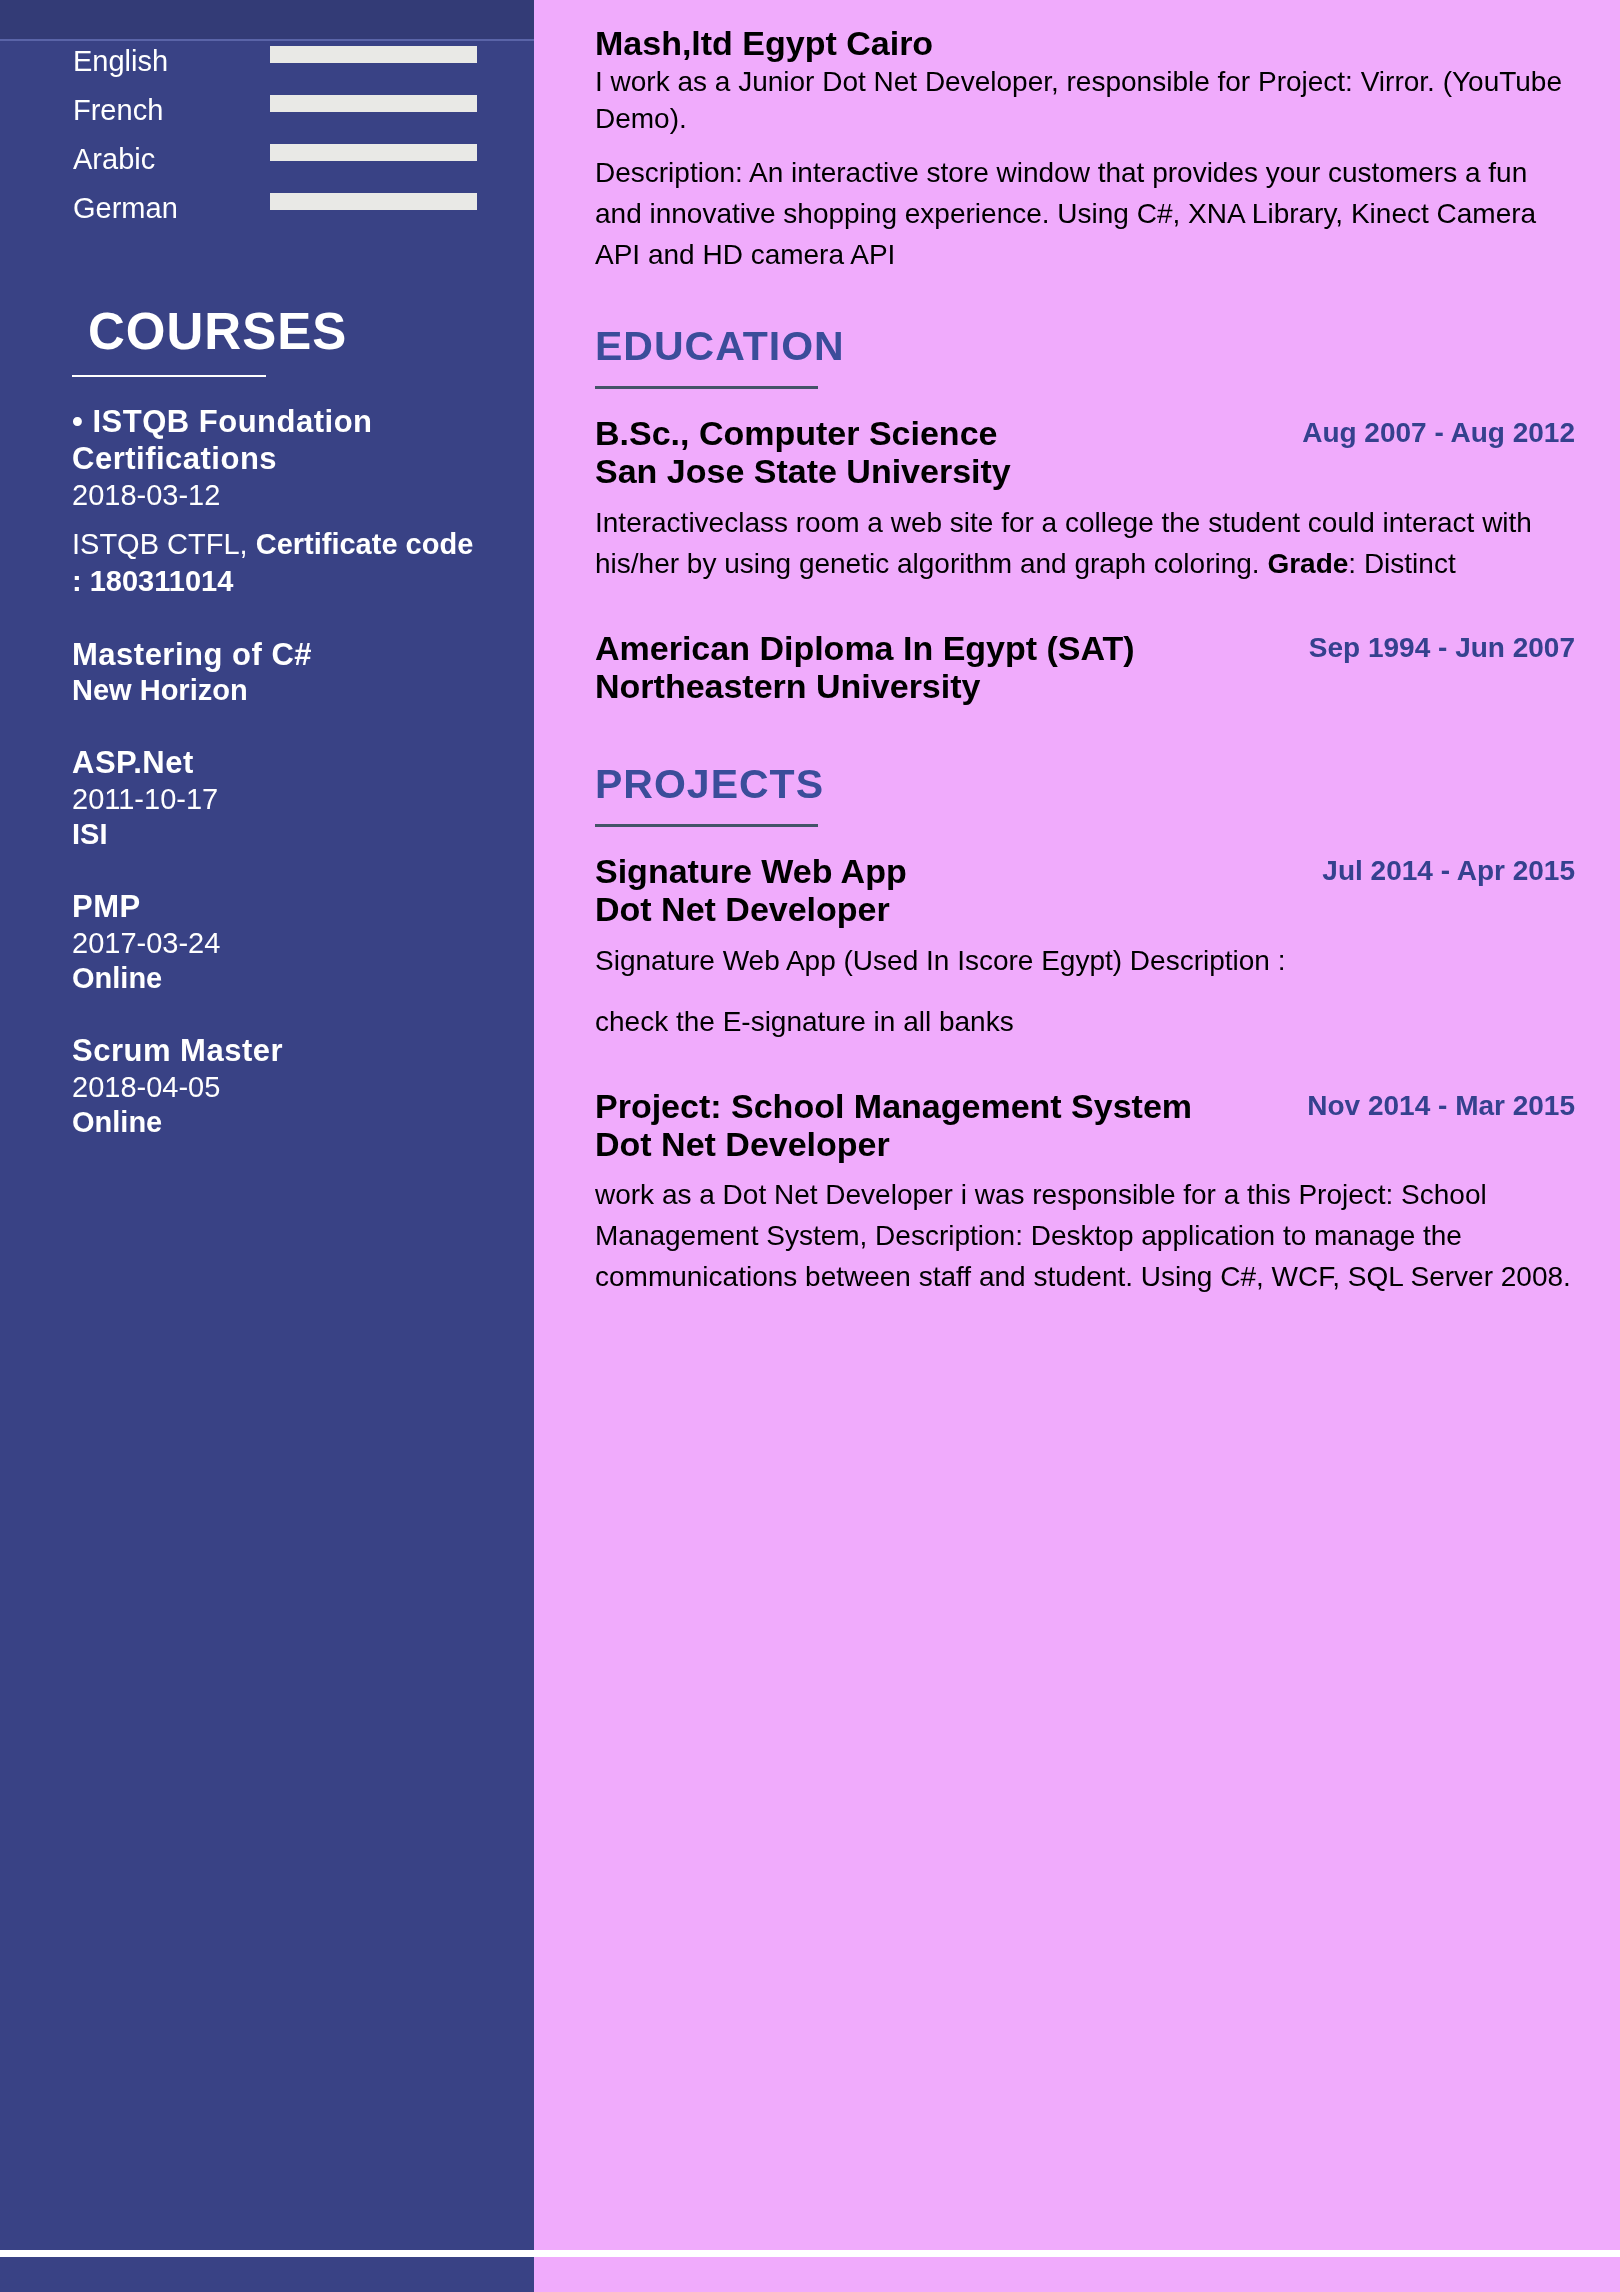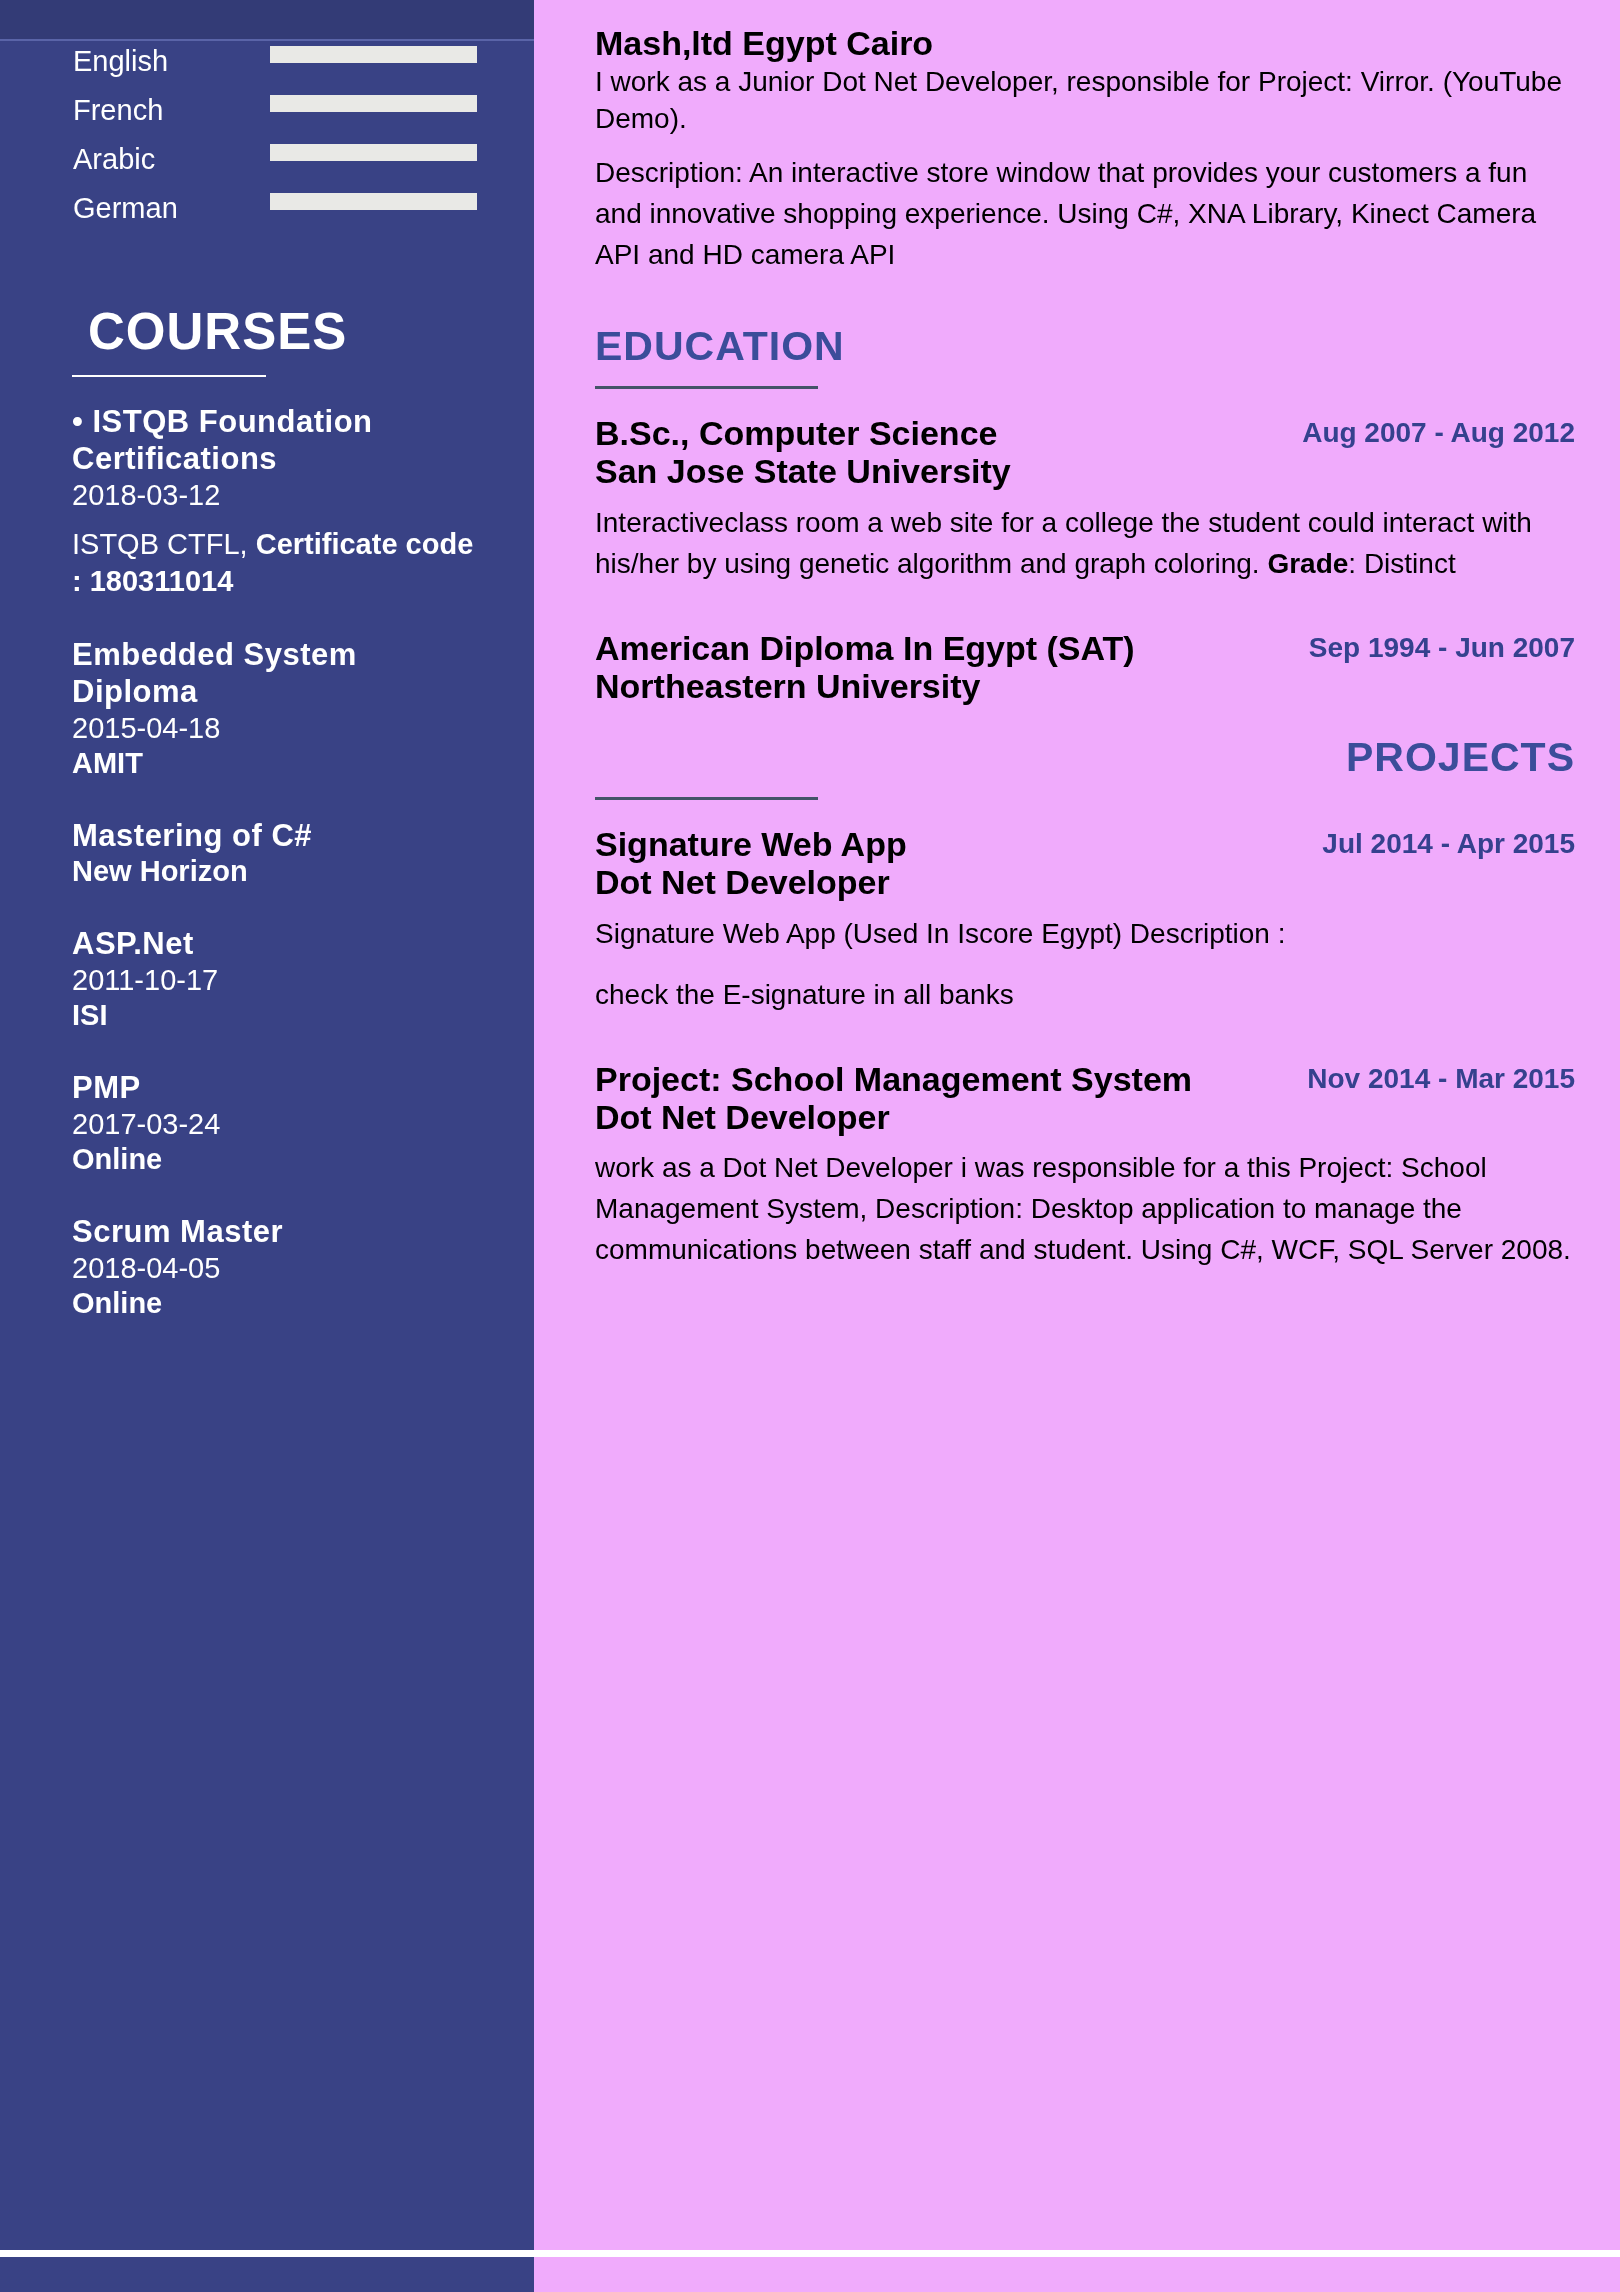--- a/index.html
+++ b/index.html
@@ -28,21 +28,21 @@
   
   .page-break{position:absolute;left:0;top:2250px;width:1620px;height:6.9px;background:#ffffff;z-index:6;}
 
   
   .main{position:absolute;left:595px;top:0;width:980px;}
   .company{font-size:34px;font-weight:700;line-height:39px;margin-top:23.5px;}
   .body-text{font-size:28px;line-height:37px;}
   .para{font-size:28px;line-height:41px;margin-top:15.7px;}
   .section-heading{font-size:41px;font-weight:700;color:#3b4d9a;line-height:45px;letter-spacing:1px;}
   .edu-heading{margin-top:49px;}
-  .proj-heading{margin-top:30px;text-align:right;}
+  .proj-heading{margin-top:57px;}
   .heading-underline{width:223px;height:2.9px;background:#435468;margin-top:16.7px;}
   .entry{margin-top:25.5px;}
   .entry + .entry{margin-top:45px;}
   .entry-header{display:flex;justify-content:space-between;align-items:center;}
   .entry-title{font-size:34px;font-weight:700;line-height:38px;}
   .entry-date{font-size:28px;font-weight:700;color:#35418e;white-space:nowrap;}
   .entry-sub{font-size:34px;font-weight:700;line-height:38px;}
   .entry-desc{font-size:28px;line-height:41px;margin-top:11.8px;}
   .entry-desc .bold{font-weight:700;}
   .proj-para2{margin-top:19.6px;}
@@ -77,25 +77,20 @@
     <div class="courses">
       <h2 class="courses-heading">COURSES</h2>
       <div class="courses-underline"></div>
 
       <div class="course">
         <div class="c-title">• ISTQB Foundation Certifications</div>
         <div class="c-date">2018-03-12</div>
         <div class="c-detail"><span>ISTQB CTFL, </span><span class="bold">Certificate code : 180311014</span></div>
       </div>
 
-      <div class="course">
-        <div class="c-title">Embedded System Diploma</div>
-        <div class="c-date">2015-04-18</div>
-        <div class="c-inst">AMIT</div>
-      </div>
 
       <div class="course">
         <div class="c-title">Mastering of C#</div>
         <div class="c-inst">New Horizon</div>
       </div>
 
       <div class="course">
         <div class="c-title">ASP.Net</div>
         <div class="c-date">2011-10-17</div>
         <div class="c-inst">ISI</div>

